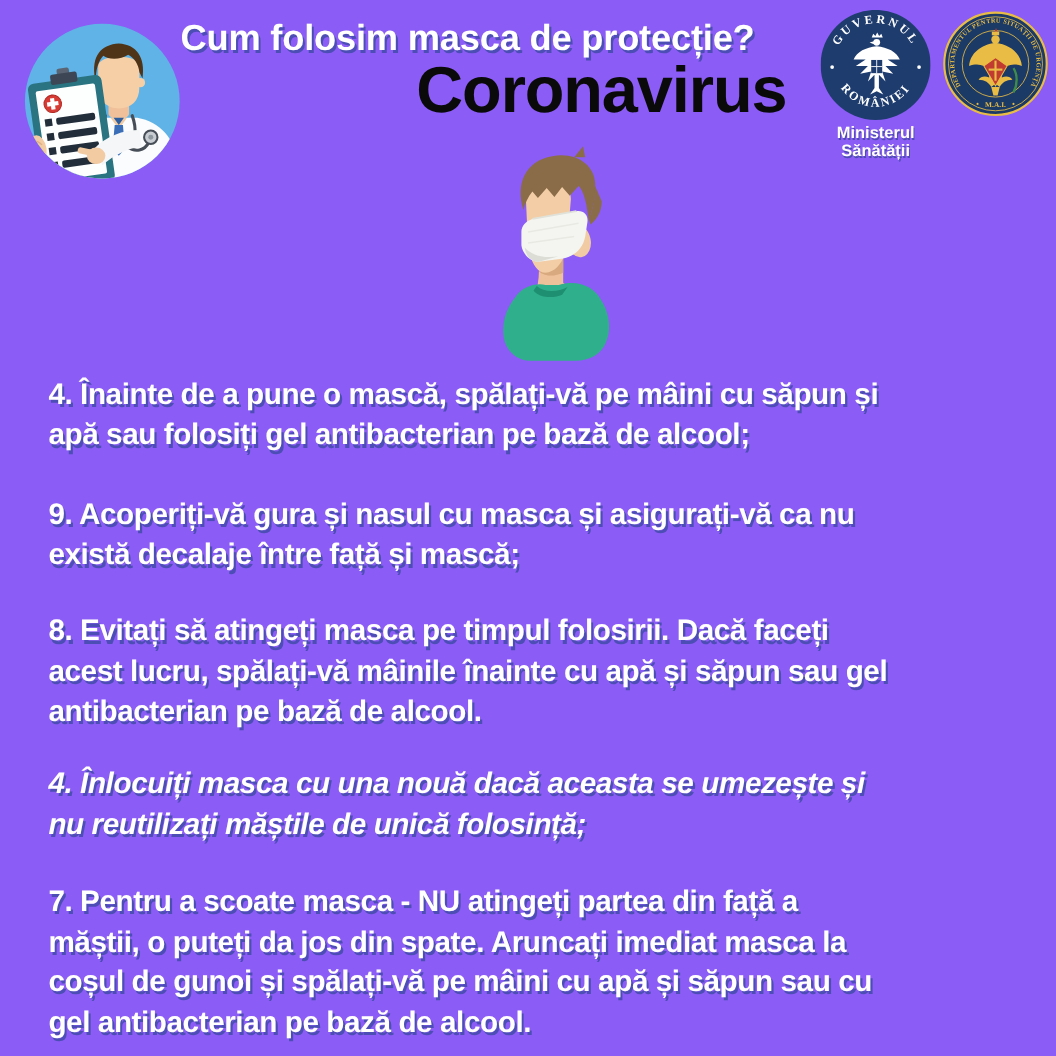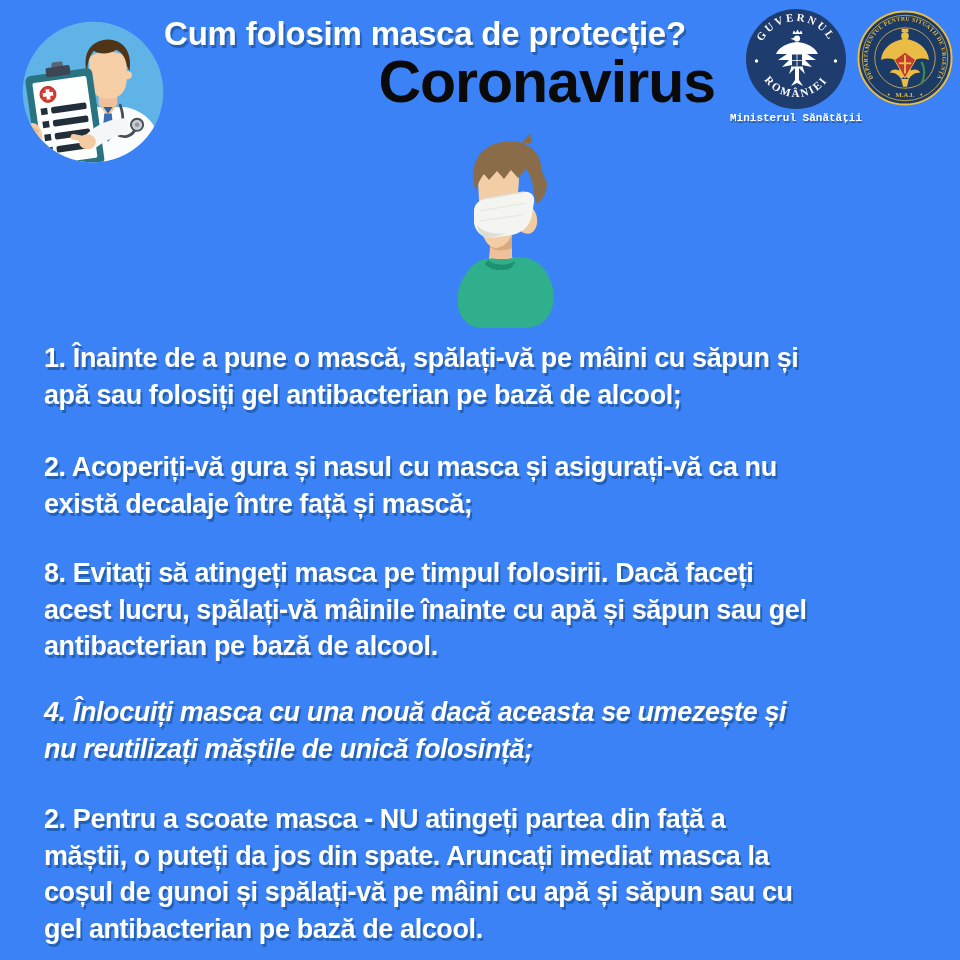--- a/index.html
+++ b/index.html
@@ -1,19 +1,19 @@
 <!DOCTYPE html>
 <html><head>
 <meta charset="utf-8">
 <style>
   html,body { margin:0; padding:0; }
   .poster {
     position:relative;
     width:960px; height:960px;
-    background:#3b82f6;
+    background:#8b5cf6;
     overflow:hidden;
     font-family:"Liberation Sans", sans-serif;
   }
   .abs { position:absolute; }
 
   
   .question {
     left:125px; top:15px; width:600px;
     text-align:center;
     font-size:33px; font-weight:700; color:#ffffff;
@@ -27,22 +27,22 @@
     letter-spacing:-1px;
   }
 
   
   .doctor-badge { left:18px; top:17px; width:150px; height:150px; }
   .gov-logo { left:746px; top:9px;  width:100px; height:100px; }
   .dsu-logo { left:857px; top:10px; width:96px;  height:96px; }
   .gov-caption {
     left:728px; top:112px; width:136px;
     text-align:center;
-    font-family:Liberation Mono, monospace;
-    font-size:11px; font-weight:700; color:#ffffff;
+    font-family:Liberation Sans, sans-serif;
+    font-size:15px; font-weight:700; color:#ffffff;
     text-shadow:1px 2px 0 rgba(16,60,110,0.5);
   }
 
   
   .boy { left:430px; top:131px; width:160px; height:210px; }
 
   
   .item {
     position:absolute;
     left:44px; width:880px; margin:0;
@@ -194,28 +194,28 @@
 
     <path d="M46,60 C38,36 48,15 72,11 C94,7 110,19 111,35 C112,48 109,60 105,68 L103,55 C101,46 99,41 96,38 L88,47 L81,39 L74,48 L67,40 L59,49 L54,43 C50,48 47,54 46,60 Z" fill="#8A6C49"></path>
     <path d="M92,12 L100,2 L102,12 Z" fill="#8A6C49"></path>
     <path d="M105,68 C109,60 111,50 111,38 L117,52 C117,62 112,69 107,73 Z" fill="#8A6C49"></path>
 
     <path d="M38,140 C44,130 56,126 66,128 L78,128 C96,123 110,130 116,141 C124,153 126,168 121,180 C117,191 106,197 93,197 L52,197 C40,197 30,188 28,176 C26,162 30,150 38,140 Z" fill="#2FAF8B"></path>
     <path d="M55,133 C59,139 72,141 81,137 L86,130 C77,135 64,135 58,129 Z" fill="#1E8F70"></path>
   </svg>
 
   <div>
-    <p class="item i1">1. Înainte de a pune o mască, spălați-vă pe mâini cu săpun și
+    <p class="item i1">4. Înainte de a pune o mască, spălați-vă pe mâini cu săpun și
 apă sau folosiți gel antibacterian pe bază de alcool;</p>
-    <p class="item i2">2. Acoperiți-vă gura și nasul cu masca și asigurați-vă ca nu
+    <p class="item i2">9. Acoperiți-vă gura și nasul cu masca și asigurați-vă ca nu
 există decalaje între față și mască;</p>
     <p class="item i3">8. Evitați să atingeți masca pe timpul folosirii. Dacă faceți
 acest lucru, spălați-vă mâinile înainte cu apă și săpun sau gel
 antibacterian pe bază de alcool.</p>
     <p class="item i4">4. Înlocuiți masca cu una nouă dacă aceasta se umezește și
 nu reutilizați măștile de unică folosință;</p>
-    <p class="item i5">2. Pentru a scoate masca - NU atingeți partea din față a
+    <p class="item i5">7. Pentru a scoate masca - NU atingeți partea din față a
 măștii, o puteți da jos din spate. Aruncați imediat masca la
 coșul de gunoi și spălați-vă pe mâini cu apă și săpun sau cu
 gel antibacterian pe bază de alcool.</p>
   </div>
 
 </div>
 
 </body></html>

